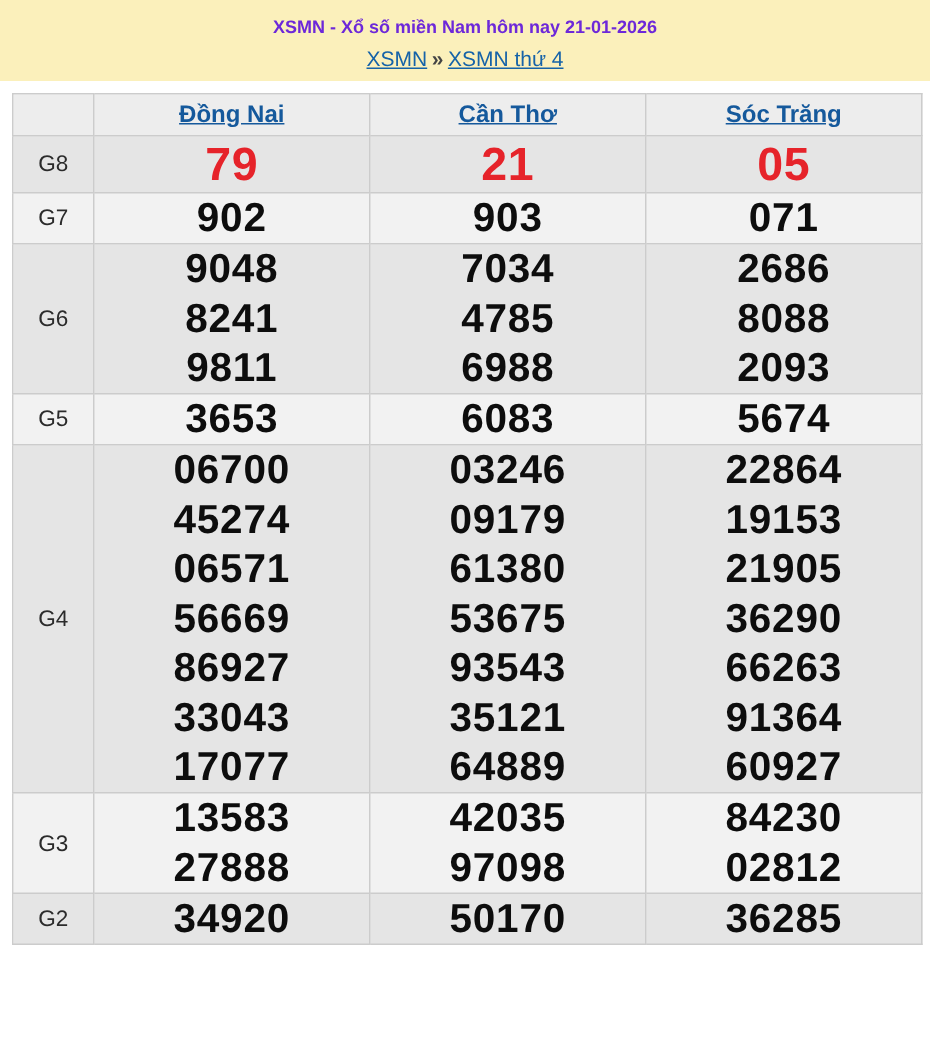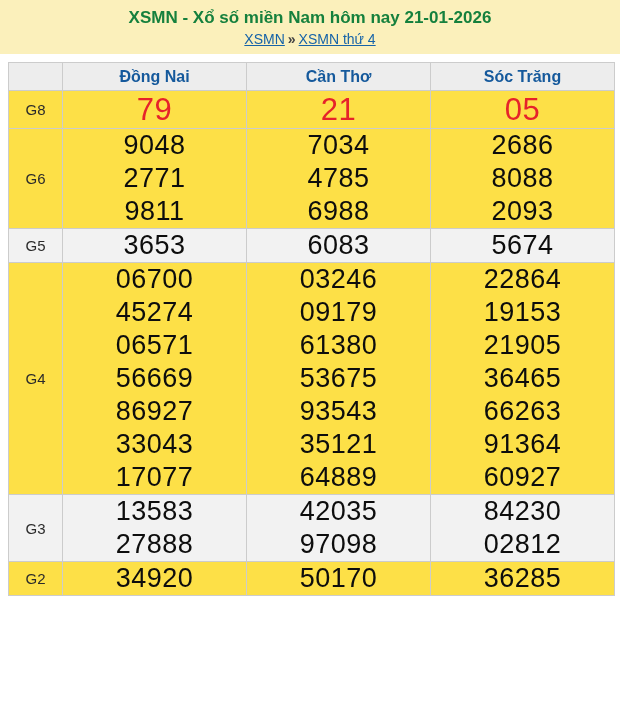--- a/index.html
+++ b/index.html
@@ -11,24 +11,24 @@
   }
   .banner {
     background: #FBF0BB;
     width: 620px;
     padding: 7px 0 6px 0;
     text-align: center;
     box-sizing: border-box;
   }
   .banner h1 {
     margin: 0;
-    font-size: 17px;
+    font-size: 12px;
     line-height: 22px;
     font-weight: bold;
-    color: #15803d;
+    color: #6d28d9;
   }
   .crumbs {
     margin-top: 1px;
     font-size: 14px;
     line-height: 18px;
     color: #333333;
   }
   .crumbs a {
     color: #1663A8;
     text-decoration: underline;
@@ -53,34 +53,35 @@
   col.c-prov  { width: 184px; }
 
   tr.head-row th {
     background: #EDEDED;
     height: 27px;
     font-size: 16px;
   }
   tr.head-row a {
     color: #15599C;
     font-weight: bold;
+    text-decoration: underline;
     cursor: pointer;
   }
 
   td.prize {
     font-size: 15px;
     font-weight: 400;
     color: #2B2B2B;
     background: inherit;
   }
   tr.shaded td { background: #F2F2F2; }
-  tr.plain td  { background: #fde047; }
+  tr.plain td  { background: #e5e5e5; }
 
   .num-line {
-    font-weight: normal;
+    font-weight: bold;
     color: #0D0D0D;
     font-size: 27px;
     line-height: 33px;
     height: 33px;
     letter-spacing: 0.5px;
   }
   tr.row-g8 .num-line {
     color: #E6232A;
     font-size: 31px;
     line-height: 37px;
@@ -127,26 +128,38 @@
             <div class="num-line">79</div>
           </td>
     <td>
             <div class="num-line">21</div>
           </td>
     <td>
             <div class="num-line">05</div>
           </td>
   </tr>
 
+  <tr class="shaded">
+    <td class="prize">G7</td>
+    <td>
+            <div class="num-line">902</div>
+          </td>
+    <td>
+            <div class="num-line">903</div>
+          </td>
+    <td>
+            <div class="num-line">071</div>
+          </td>
+  </tr>
 
   <tr class="plain">
     <td class="prize">G6</td>
     <td>
       <div class="num-line">9048</div>
-      <div class="num-line">2771</div>
+      <div class="num-line">8241</div>
       <div class="num-line">9811</div>
     </td>
     <td>
       <div class="num-line">7034</div>
       <div class="num-line">4785</div>
       <div class="num-line">6988</div>
     </td>
     <td>
       <div class="num-line">2686</div>
       <div class="num-line">8088</div>
@@ -184,21 +197,21 @@
       <div class="num-line">61380</div>
       <div class="num-line">53675</div>
       <div class="num-line">93543</div>
       <div class="num-line">35121</div>
       <div class="num-line">64889</div>
     </td>
     <td>
       <div class="num-line">22864</div>
       <div class="num-line">19153</div>
       <div class="num-line">21905</div>
-      <div class="num-line">36465</div>
+      <div class="num-line">36290</div>
       <div class="num-line">66263</div>
       <div class="num-line">91364</div>
       <div class="num-line">60927</div>
     </td>
   </tr>
 
   <tr class="shaded">
     <td class="prize">G3</td>
     <td>
       <div class="num-line">13583</div>

